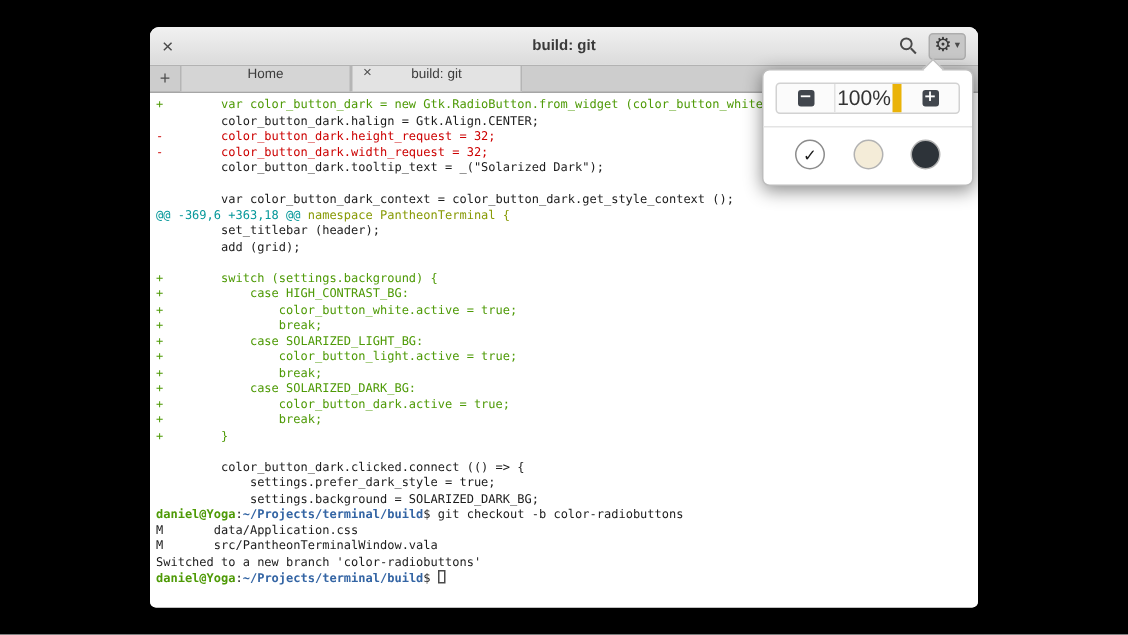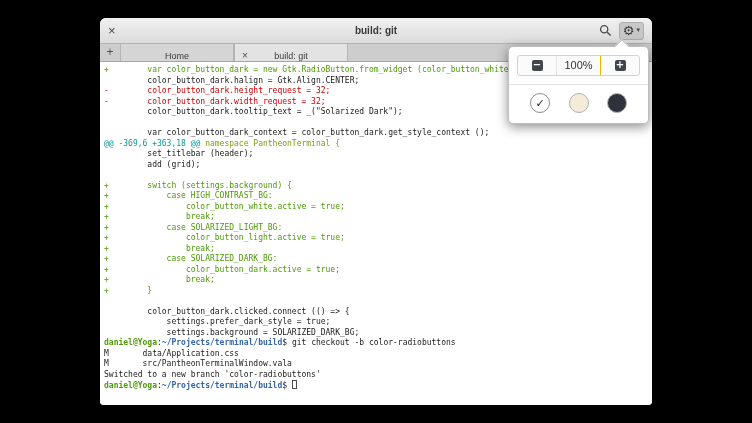--- a/index.html
+++ b/index.html
@@ -39,21 +39,21 @@
   }
   .gear-glyph { font-size:13px; color:#3a3a3a; line-height:1; font-family:"DejaVu Sans", sans-serif; }
   .chevron-glyph { font-size:7px; color:#4a4a4a; line-height:1; font-family:"DejaVu Sans", sans-serif; }
   
   .tabbar {
     height:18px; background:#cdcdcd; border-bottom:1px solid #a6a6a6;
     display:flex; align-items:stretch;
   }
   .newtab-btn { width:20px; text-align:center; font-size:12px; color:#4e4e4e; line-height:17px; }
   .tab {
-    width:114px; display:flex; align-items:flex-end; justify-content:center;
+    width:114px; display:flex; align-items:flex-start; justify-content:center;
     font-size:9px; color:#3c3c3c; position:relative;
     background:#d5d5d5; border-left:1px solid #b5b5b5; border-right:1px solid #b5b5b5;
   }
   .tab.active { background:#e3e3e3; }
   .tab-close { position:absolute; left:7px; font-size:10px; color:#4e4e4e; line-height:1; }
   
   .terminal {
     position:absolute; top:45px; bottom:0; left:0; right:0;
     background:#fff; overflow:hidden;
     border-radius:0 0 4px 4px;
@@ -84,22 +84,22 @@
     border:1px solid #d2d2d2; border-radius:3px; overflow:hidden;
     background:#fbfbfb;
   }
   .zoom-btn { flex:0 0 38px; height:100%; display:flex; align-items:center; justify-content:center; background:transparent; border:none; }
   .zoom-glyph {
     width:11px; height:11px; background:#41464d; color:#fff; border-radius:2px;
     font-size:10px; line-height:10px; text-align:center; display:block; font-weight:bold;
     font-family:"DejaVu Sans", sans-serif;
   }
   .zoom-level {
-    flex:1; text-align:center; font-size:11px; color:#333; line-height:19px;
-    border-left:1px solid #e2e2e2; border-right:1px solid #eab308;
+    flex:1; text-align:center; font-size:14px; color:#333; line-height:19px;
+    border-left:1px solid #e2e2e2; border-right:6px solid #eab308;
   }
   .popover-sep { height:1px; background:#e4e4e4; margin:8px -8px 0; }
   .theme-row { display:flex; justify-content:space-between; padding:8px 13px 2px; }
   .swatch {
     width:20px; height:20px; border-radius:50%;
     border:1px solid #b2b2b2;
     display:flex; align-items:center; justify-content:center;
     font-size:11px; font-weight:bold; color:#1a1a1a;
     font-family:"DejaVu Sans", sans-serif;
   }

